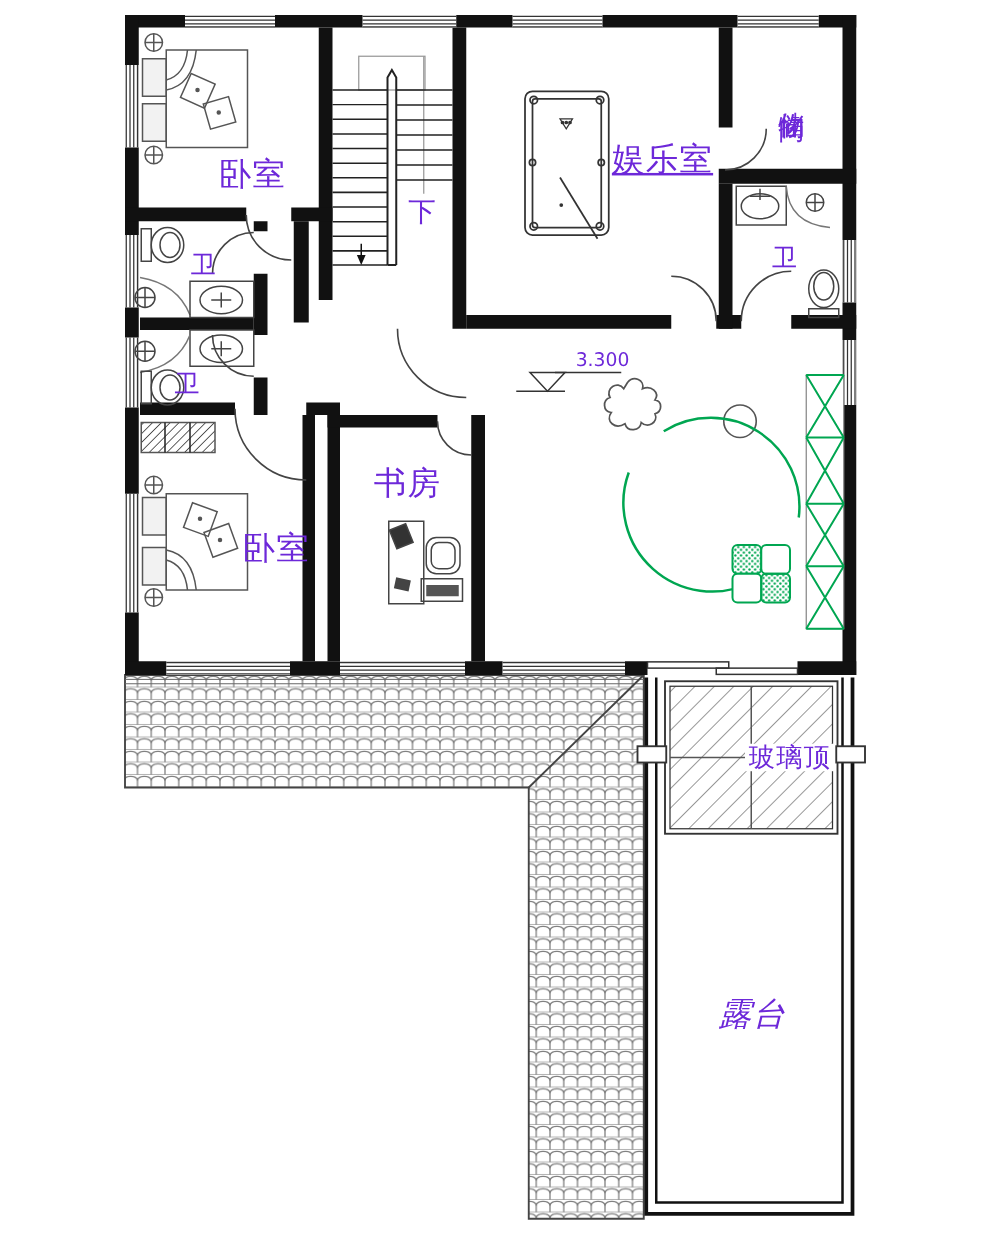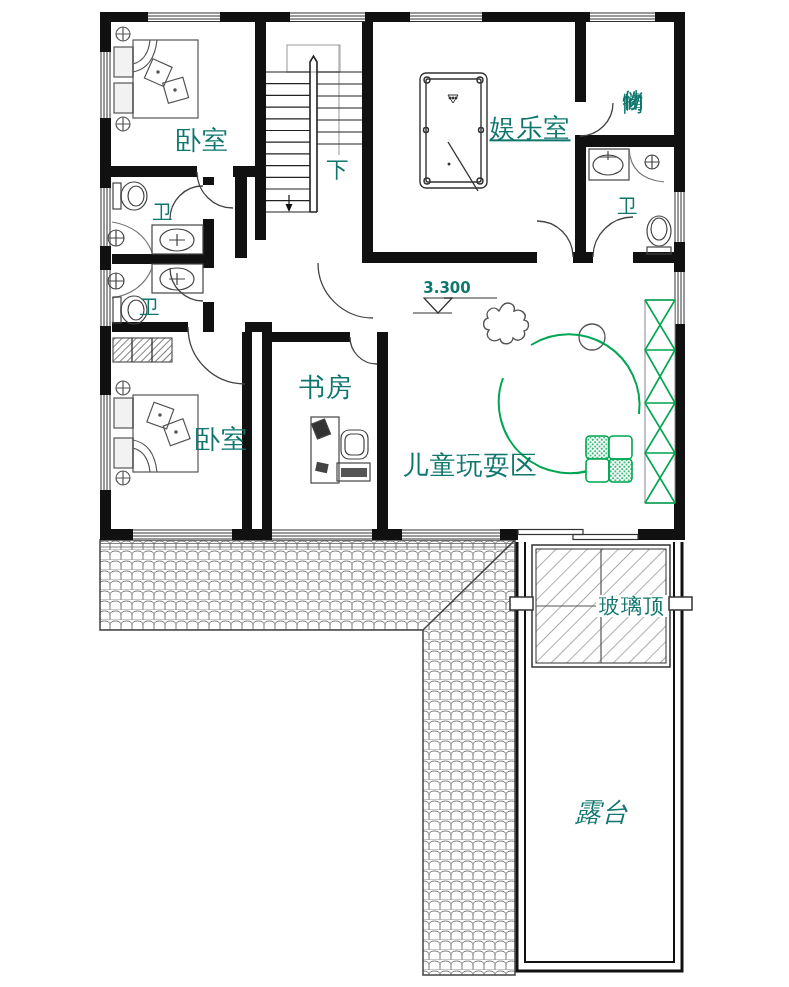--- a/index.html
+++ b/index.html
@@ -1,19 +1,19 @@
 <!DOCTYPE html>
 <html><head>
 <meta charset="utf-8">
 <style>
   html,body{margin:0;padding:0;background:#ffffff;}
   .stage{position:relative;width:789px;height:987px;background:#ffffff;overflow:hidden;
          font-family:"DejaVu Sans","Liberation Sans",sans-serif;}
   .stage svg{position:absolute;left:0;top:0;}
-  .lbl{position:absolute;transform:translate(-50%,-50%);color:#0f766e;white-space:nowrap;
+  .lbl{position:absolute;transform:translate(-50%,-50%);color:#6d28d9;white-space:nowrap;
        font-weight:500;letter-spacing:1px;line-height:1.05;}
   .lbl.vert{writing-mode:vertical-rl;text-orientation:upright;letter-spacing:2px;white-space:normal;}
   .lbl.onhatch{background:#ffffff;padding:0 3px;}
 </style>
 </head>
 <body>
 
 <div class="stage">
 
 <svg width="789" height="987" viewBox="0 0 789 987">
@@ -291,19 +291,18 @@
 </svg>
 
 <div class="lbl" style="left:202px;top:141px;font-size:26px;">卧室</div>
 <div class="lbl" style="left:530px;top:129px;font-size:26px;text-decoration:underline;">娱乐室</div>
 <div class="lbl vert" style="left:633px;top:75px;font-size:21px;">储物间</div>
 <div class="lbl" style="left:628px;top:206px;font-size:20px;">卫</div>
 <div class="lbl" style="left:163px;top:212px;font-size:20px;">卫</div>
 <div class="lbl" style="left:150px;top:307px;font-size:20px;">卫</div>
 <div class="lbl" style="left:221px;top:440px;font-size:26px;">卧室</div>
 <div class="lbl" style="left:326px;top:388px;font-size:26px;">书房</div>
-<div class="lbl" style="left:470px;top:466px;font-size:26px;">儿童玩耍区</div>
 <div class="lbl onhatch" style="left:598px;top:606px;font-size:21px;margin-left:34px;">玻璃顶</div>
 <div class="lbl" style="left:602px;top:813px;font-size:26px;font-style:italic;">露台</div>
 <div class="lbl" style="left:338px;top:170px;font-size:22px;">下</div>
-<div class="lbl" style="left:447px;top:289px;font-size:15px;letter-spacing:0;font-weight:bold;">3.300</div>
+<div class="lbl" style="left:482px;top:289px;font-size:15px;letter-spacing:0;">3.300</div>
 
 </div>
 
 </body></html>

